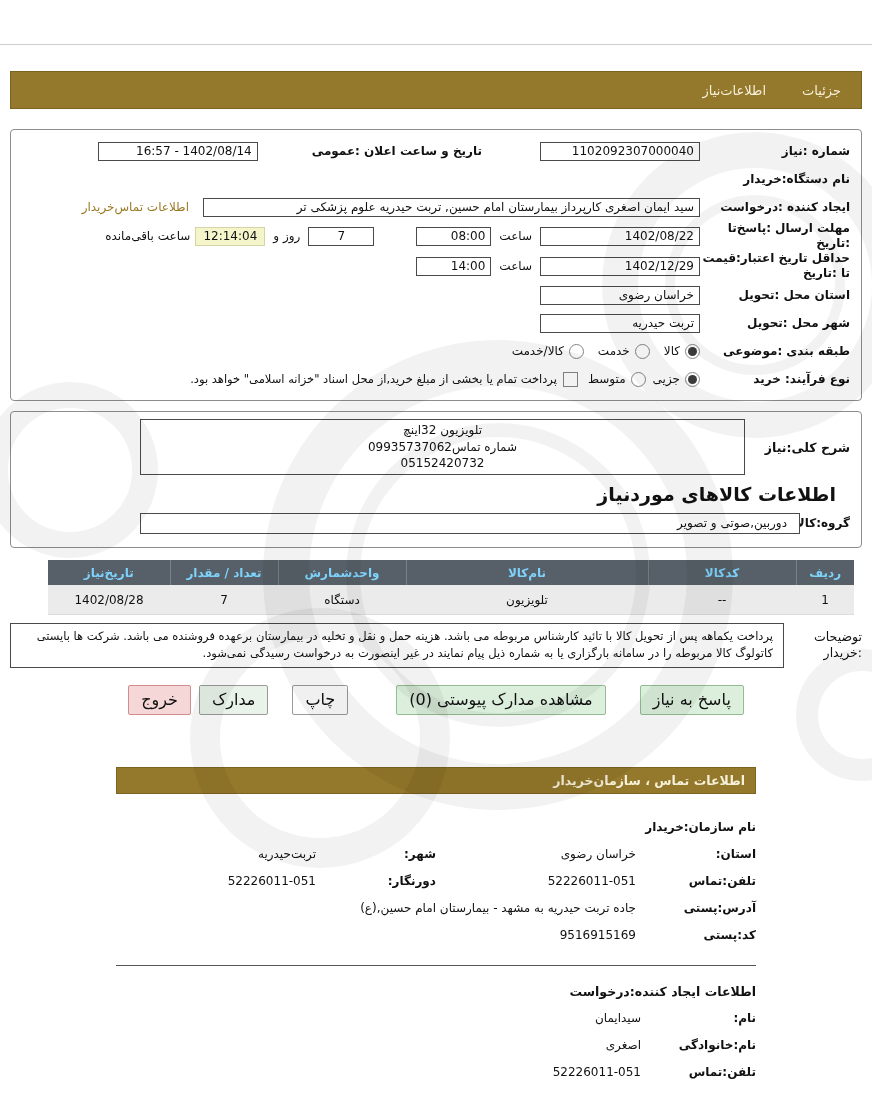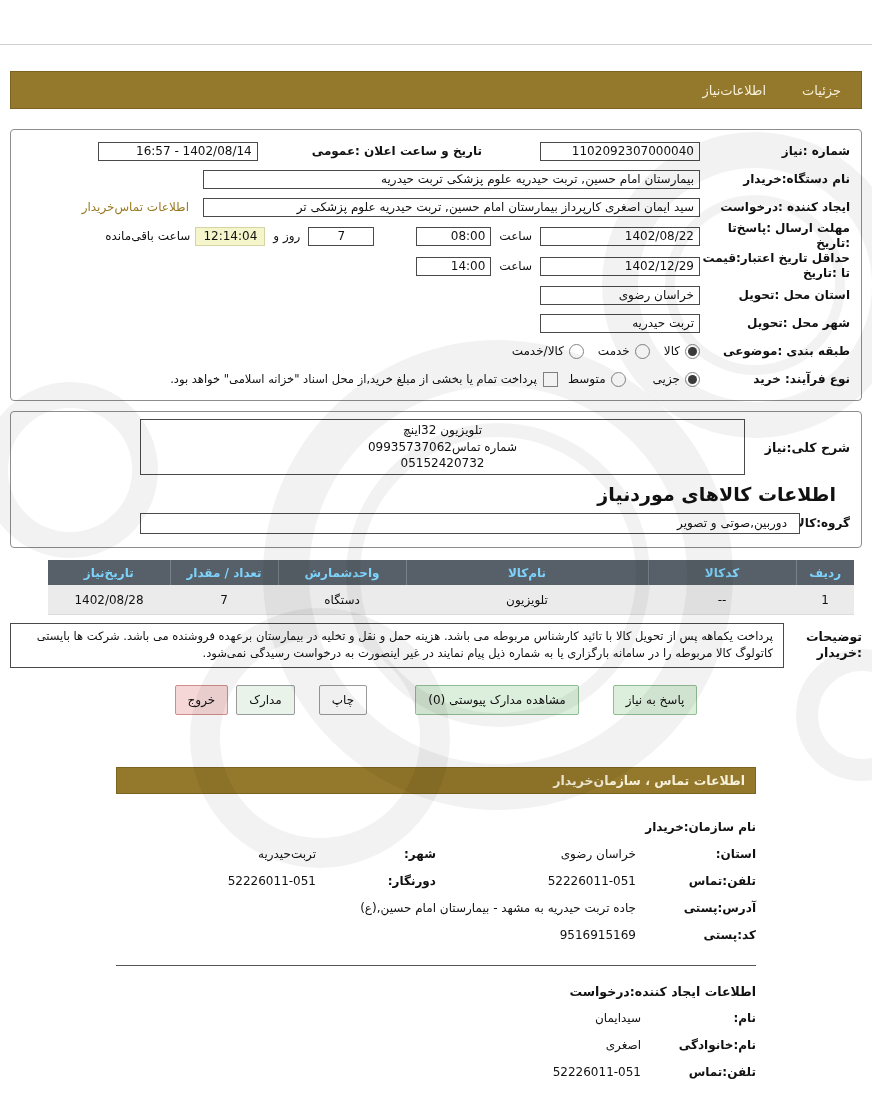--- a/index.html
+++ b/index.html
@@ -54,30 +54,30 @@
   table.items th {
     background:#575f68; color:#7dd3fc; font-size:12px; font-weight:bold; height:25px;
     border-left:1px solid #79818b; padding:0 4px;
   }
   table.items th:last-child { border-left:none; }
   table.items td { background:#ebebeb; text-align:center; font-size:12px; height:27px; border-bottom:1px solid #dcdcdc; }
   .c-row  { width:58px; }  .c-code { width:148px; } .c-name { width:242px; }
   .c-unit { width:128px; } .c-qty  { width:108px; } .c-date { width:122px; }
 
   .notes-row { display:flex; align-items:flex-start; margin:8px 10px 0; }
-  .notes-lbl { width:78px; flex:none; font-weight:bold; font-size:12.5px; padding-top:6px; line-height:1.3; }
+  .notes-lbl { width:78px; flex:none; font-weight:normal; font-size:12.5px; padding-top:6px; line-height:1.3; }
   .notes-box {
     flex:1; border:1px solid #4a4a4a; min-height:44px; padding:4px 10px; box-sizing:border-box;
     font-size:11.5px; line-height:1.5; text-align:right;
   }
 
   .btn-row { display:flex; justify-content:center; align-items:center; margin-top:17px; }
   .btn {
     height:30px; box-sizing:border-box; display:flex; align-items:center; justify-content:center;
-    padding:0 12px; font-size:12px; border-radius:2px; cursor:pointer; white-space:nowrap;
+    padding:0 12px; font-size:16px; border-radius:2px; cursor:pointer; white-space:nowrap;
   }
   .btn-green { background:#dcefdc; border:1px solid #93bd93; }
   .btn-back  { background:#e9f3e9; border:1px solid #9a9a9a; }
   .btn-white { background:#fdfdfd; border:1px solid #9a9a9a; }
   .btn-pink  { background:#f6d7d7; border:1px solid #cf8d8d; }
   .ml34{margin-left:34px;} .ml48{margin-left:48px;} .ml24{margin-left:24px;} .ml8{margin-left:8px;}
 
   .bar2 { width:640px; margin:52px auto 0; height:27px; display:flex; align-items:center; padding:0 10px; font-weight:bold; font-size:12.5px; }
   .contact { width:640px; margin:0 auto; padding-top:20px; font-size:12px; }
   .c-row2 { display:flex; align-items:center; min-height:27px; }
@@ -107,21 +107,20 @@
 
   <div class="row">
     <span class="lbl">شماره :نیاز</span>
     <span class="tb w-need">1102092307000040</span>
     <span class="ann-lbl">تاریخ و ساعت اعلان :عمومی</span>
     <span class="tb w-ann">1402/08/14 - 16:57</span>
   </div>
 
   <div class="row">
     <span class="lbl">نام دستگاه:خریدار</span>
-    <span class="tb w-wide">بیمارستان امام حسین, تربت حیدریه   علوم پزشکی تربت حیدریه</span>
   </div>
 
   <div class="row">
     <span class="lbl">ایجاد کننده :درخواست</span>
     <span class="tb w-wide">سید ایمان اصغری کارپرداز بیمارستان امام حسین, تربت حیدریه   علوم پزشکی تر</span>
     <span class="link">اطلاعات تماس‌خریدار</span>
   </div>
 
   <div class="row">
     <span class="lbl">مهلت ارسال :پاسخ‌تا :تاریخ</span>
@@ -162,21 +161,21 @@
       <span class="opt-label">خدمت</span>
     </span>
     <span class="opt">
       <span class="radio"></span>
       <span class="opt-label">کالا/خدمت</span>
     </span>
   </div>
 
   <div class="row">
     <span class="lbl">نوع فرآیند: خرید</span>
-    <span class="opt" style="margin-left:27px;">
+    <span class="opt" style="margin-left:7px;">
       <span class="radio checked"></span>
       <span class="opt-label">جزیی</span>
     </span>
     <span class="opt" style="margin-left:10px;">
       <span class="radio"></span>
       <span class="opt-label">متوسط</span>
     </span>
     <span class="checkbox"></span>
     <span class="treasury-text">پرداخت تمام یا بخشی از مبلغ خرید,از محل اسناد "خزانه اسلامی" خواهد بود.</span>
   </div>

